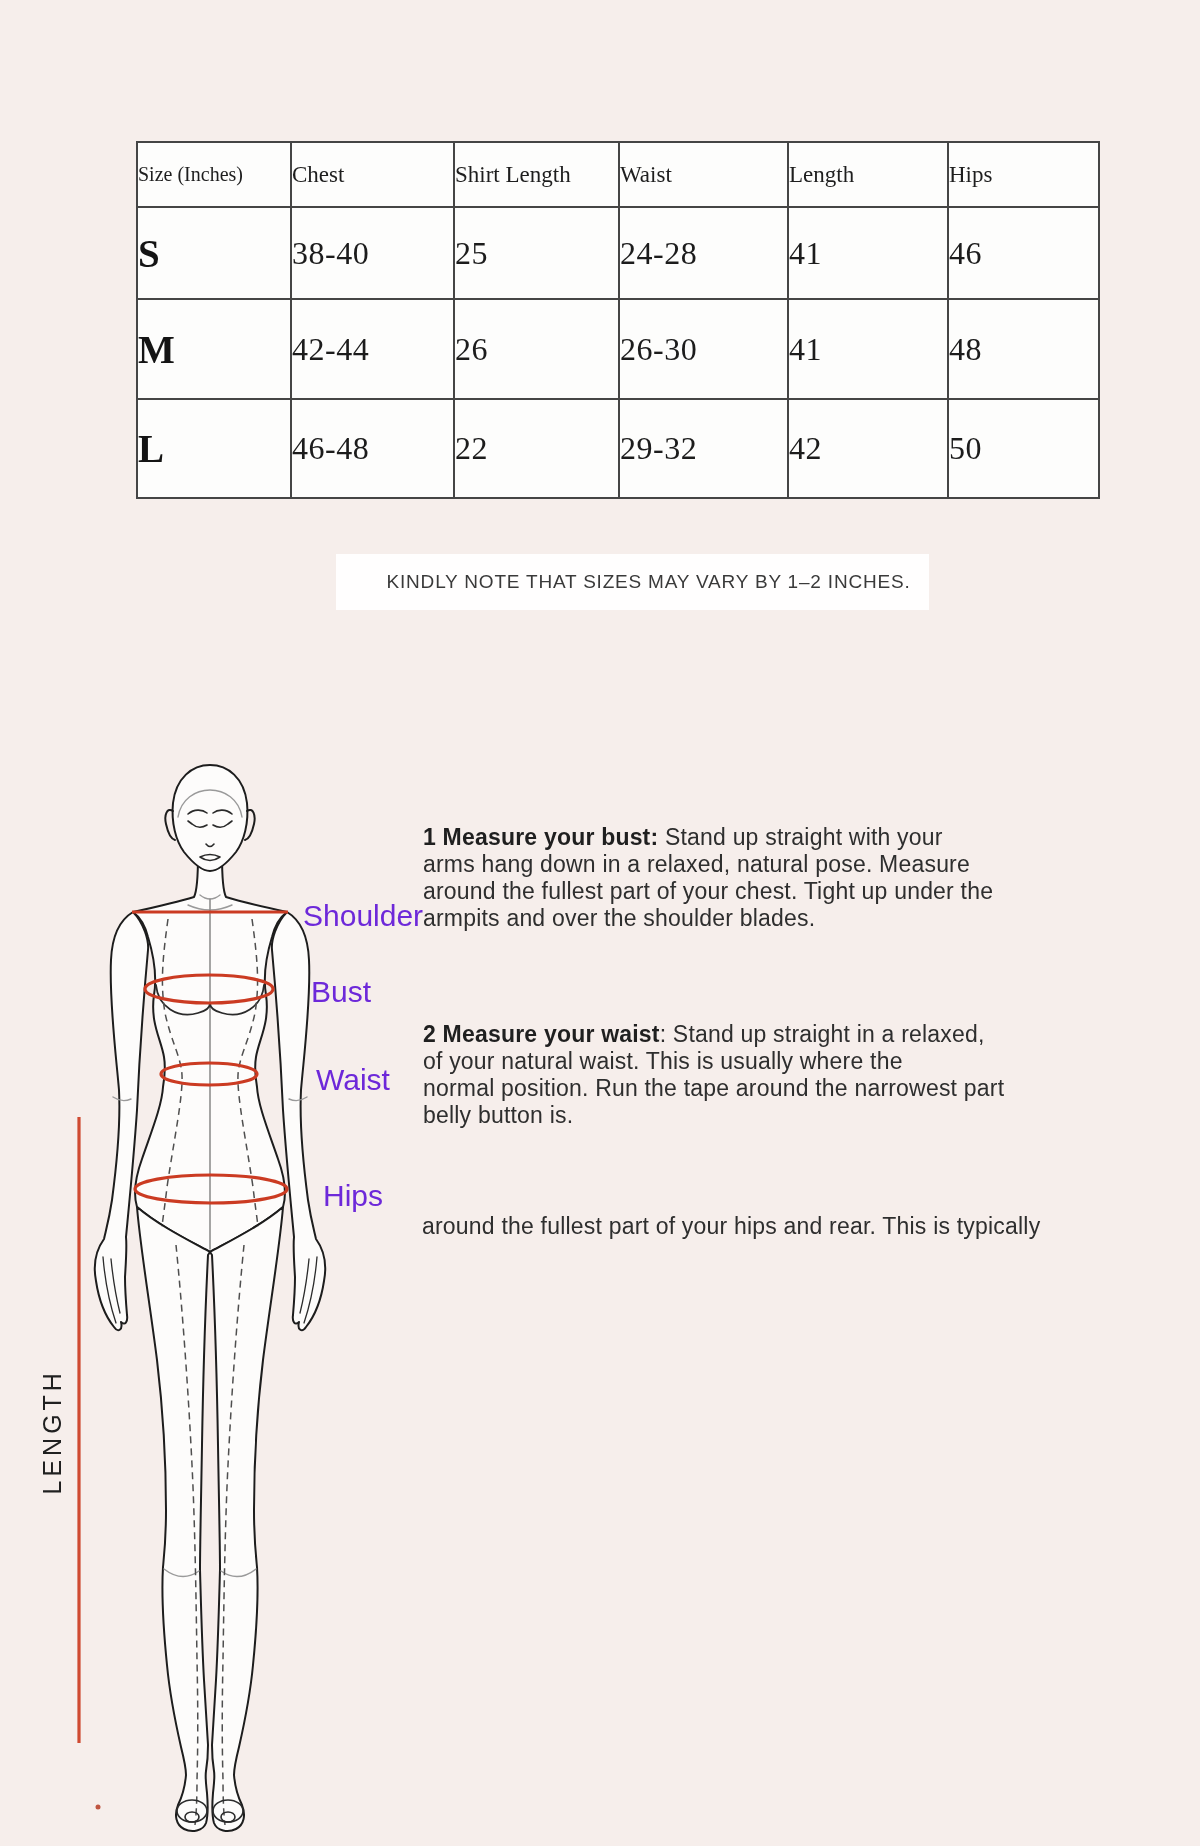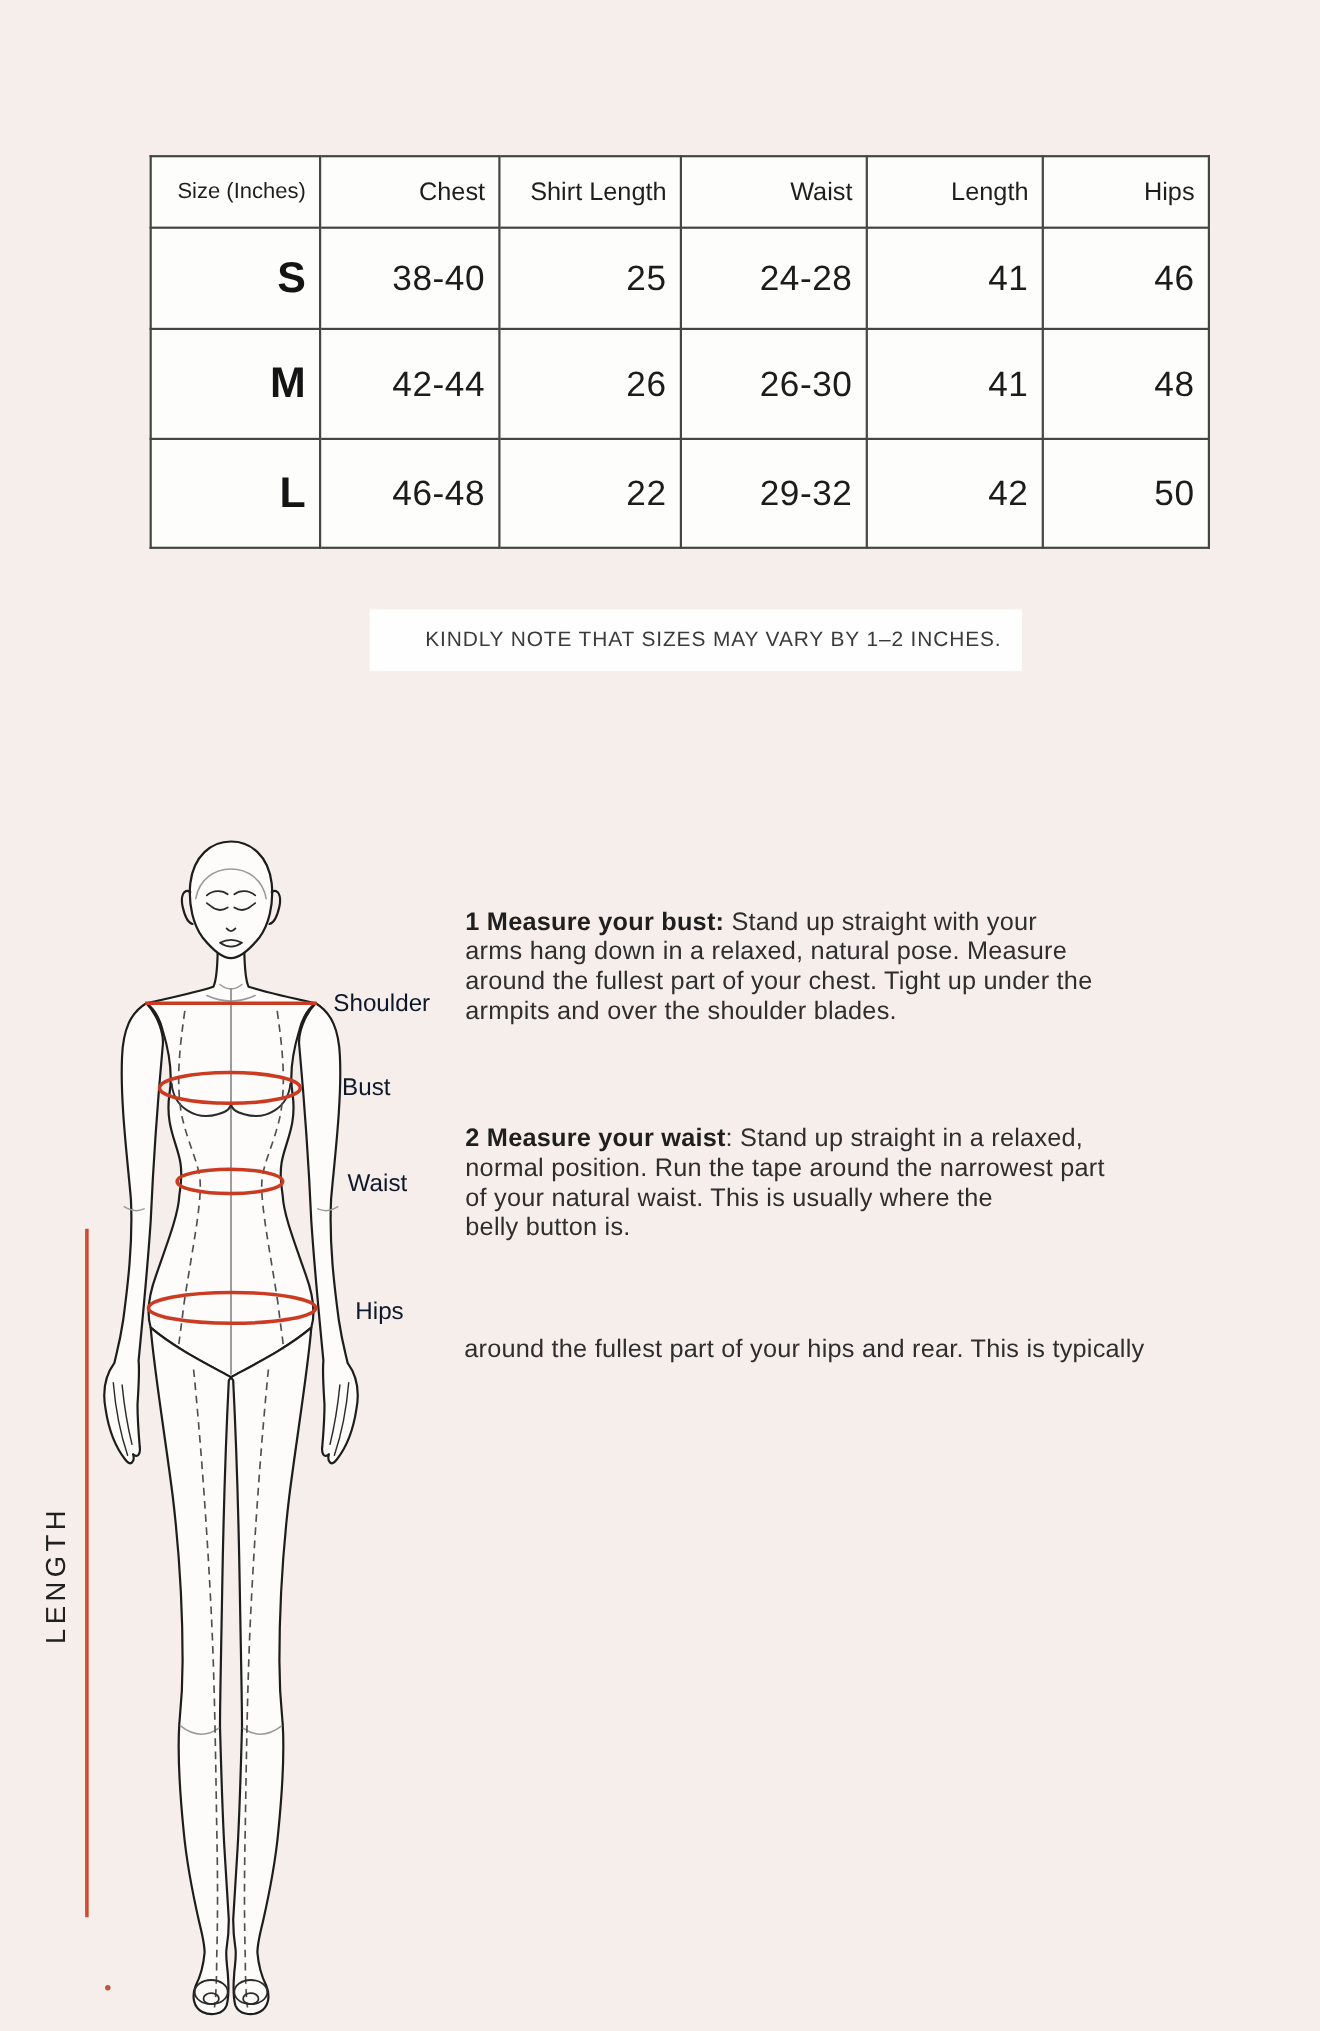--- a/index.html
+++ b/index.html
@@ -13,43 +13,43 @@
     background:#f6eeeb;overflow:hidden;
   }
 
   
   table.size{
     position:absolute;left:136px;top:141px;width:962px;
     border-collapse:collapse;table-layout:fixed;
   }
   table.size th, table.size td{
     border:2px solid #454545;background:#fdfdfc;
-    text-align:right;vertical-align:middle;padding:12px;
-    font-family:Liberation Sans, sans-serif;
+    text-align:left;vertical-align:middle;padding:0;
+    font-family:Liberation Serif, serif;
   }
   table.size th{font-size:23px;font-weight:400;color:#1e1e1e}
   table.size th.first{font-size:20px}
   tr.hr{height:65px}
   tr.r1{height:92px}
   tr.r2{height:100px}
   tr.r3{height:99px}
   td.sz{font-size:39px;font-weight:700;color:#141414}
   td.val{font-size:32px;color:#1c1c1c;letter-spacing:.5px}
 
   
   .note{
     position:absolute;left:336px;top:554px;width:561px;height:56px;
     background:#fffefe;display:flex;align-items:center;justify-content:center;
     font-size:19px;letter-spacing:.8px;color:#3a3a3a;white-space:nowrap;padding-left:32px;
   }
 
   
   .fig{position:absolute;left:60px;top:745px;width:280px;height:1095px}
 
-  .mlabel{position:absolute;font-size:22px;color:#0f172a;white-space:nowrap}
+  .mlabel{position:absolute;font-size:30px;color:#6d28d9;white-space:nowrap}
   .lbl-shoulder{left:303px;top:899px}
   .lbl-bust{left:311px;top:975px}
   .lbl-waist{left:316px;top:1063px}
   .lbl-hips{left:323px;top:1179px}
 
   .length-label{
     position:absolute;left:-7px;top:1421px;width:118px;height:29px;
     text-align:center;transform:rotate(-90deg);
     font-size:25px;letter-spacing:4px;color:#202020;white-space:nowrap;
   }
@@ -199,22 +199,22 @@
 
   <div class="inst inst-1">
     <div><span class="b">1 Measure your bust:</span><span> Stand up straight with your</span></div>
     <div>arms hang down in a relaxed, natural pose. Measure</div>
     <div>around the fullest part of your chest. Tight up under the</div>
     <div>armpits and over the shoulder blades.</div>
   </div>
 
   <div class="inst inst-2">
     <div><span class="b">2 Measure your waist</span><span>: Stand up straight in a relaxed,</span></div>
+    <div>of your natural waist. This is usually where the</div>
     <div>normal position. Run the tape around the narrowest part</div>
-    <div>of your natural waist. This is usually where the</div>
     <div>belly button is.</div>
   </div>
 
   <div class="inst inst-3">
     <div>around the fullest part of your hips and rear. This is typically</div>
   </div>
 
 </div>
 
 </body></html>

